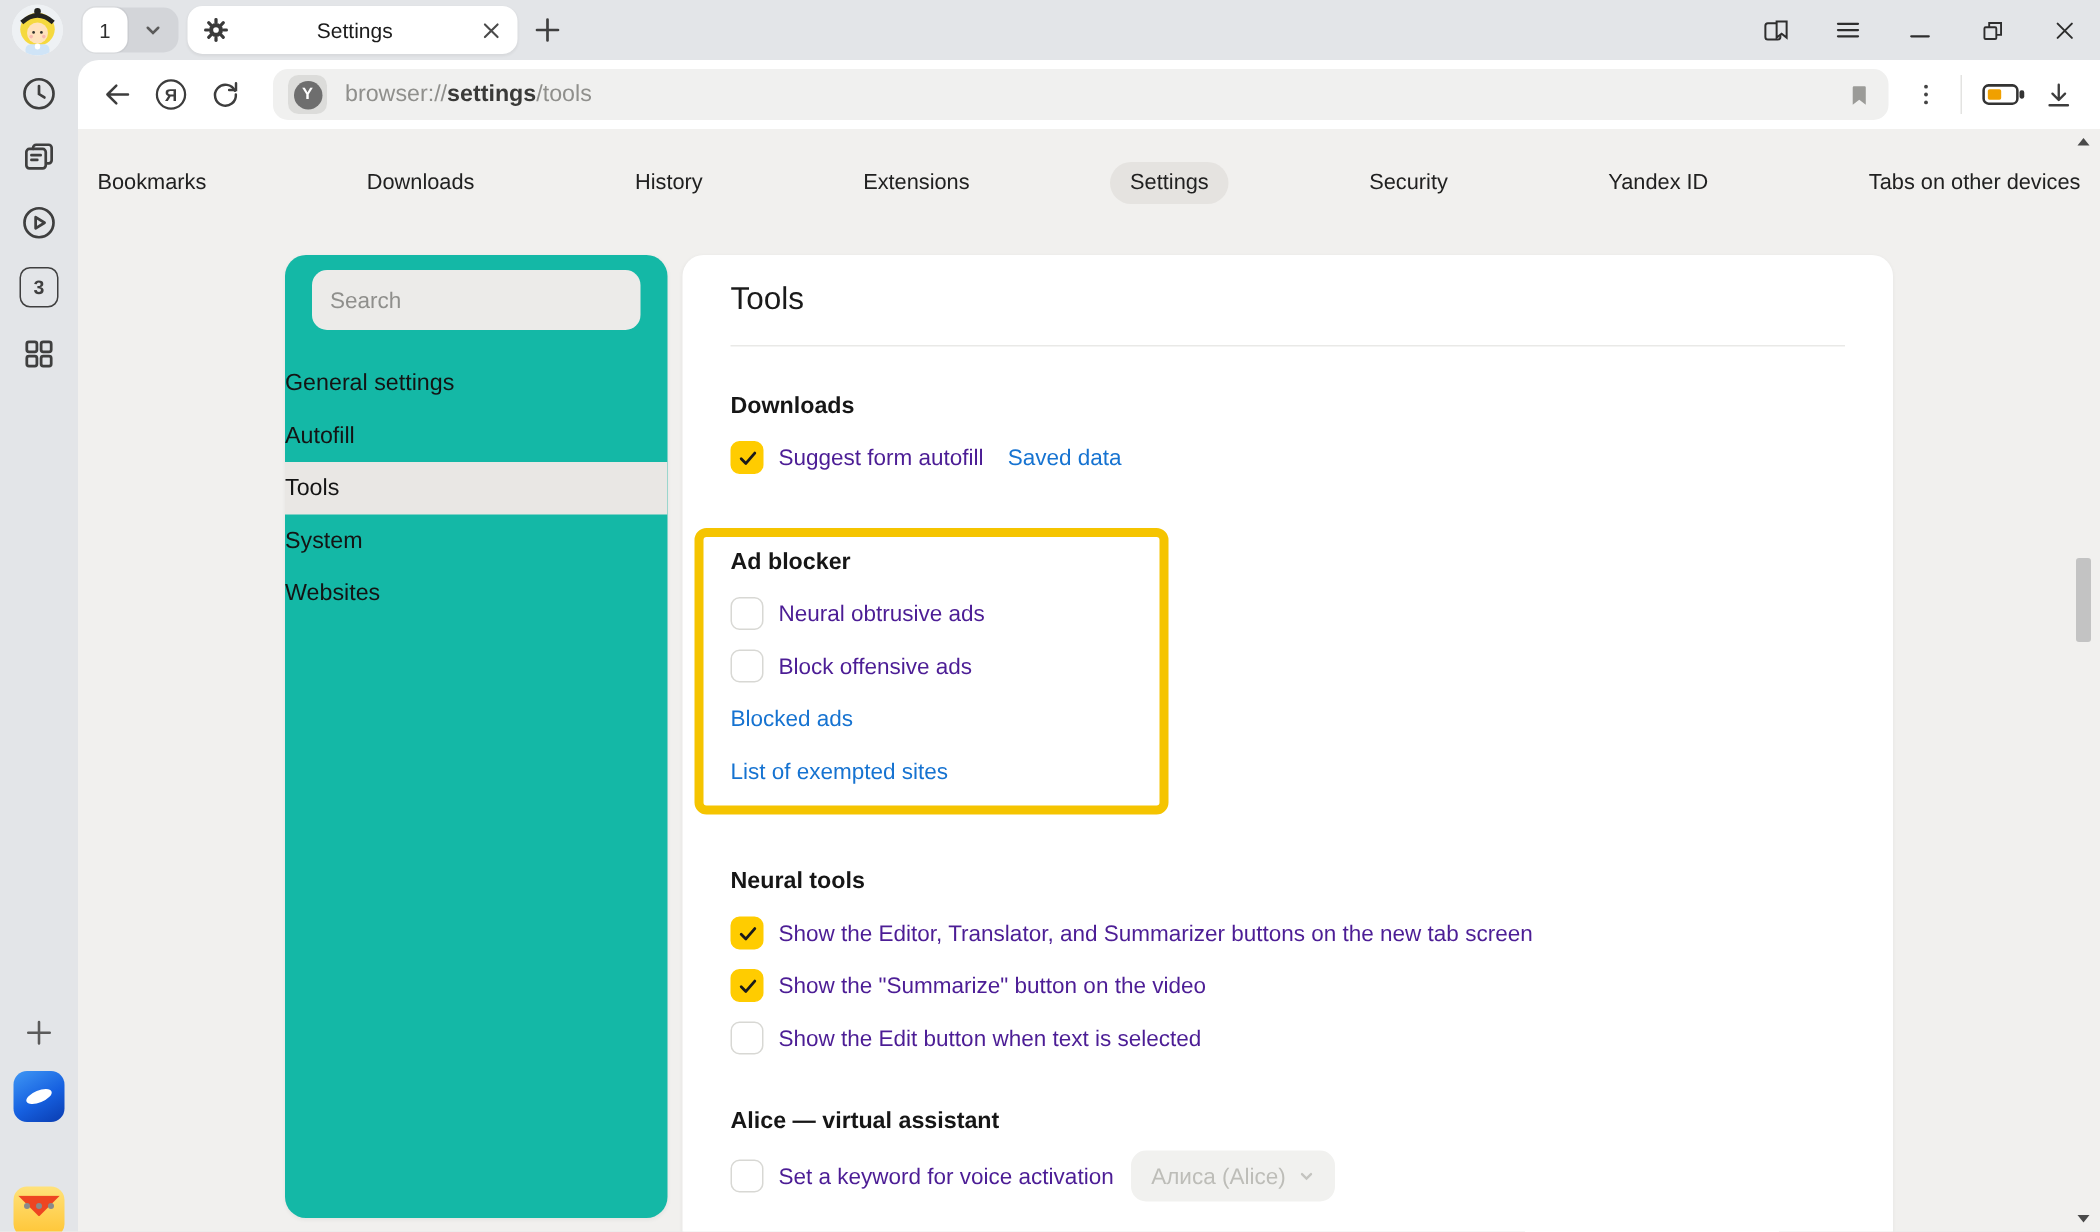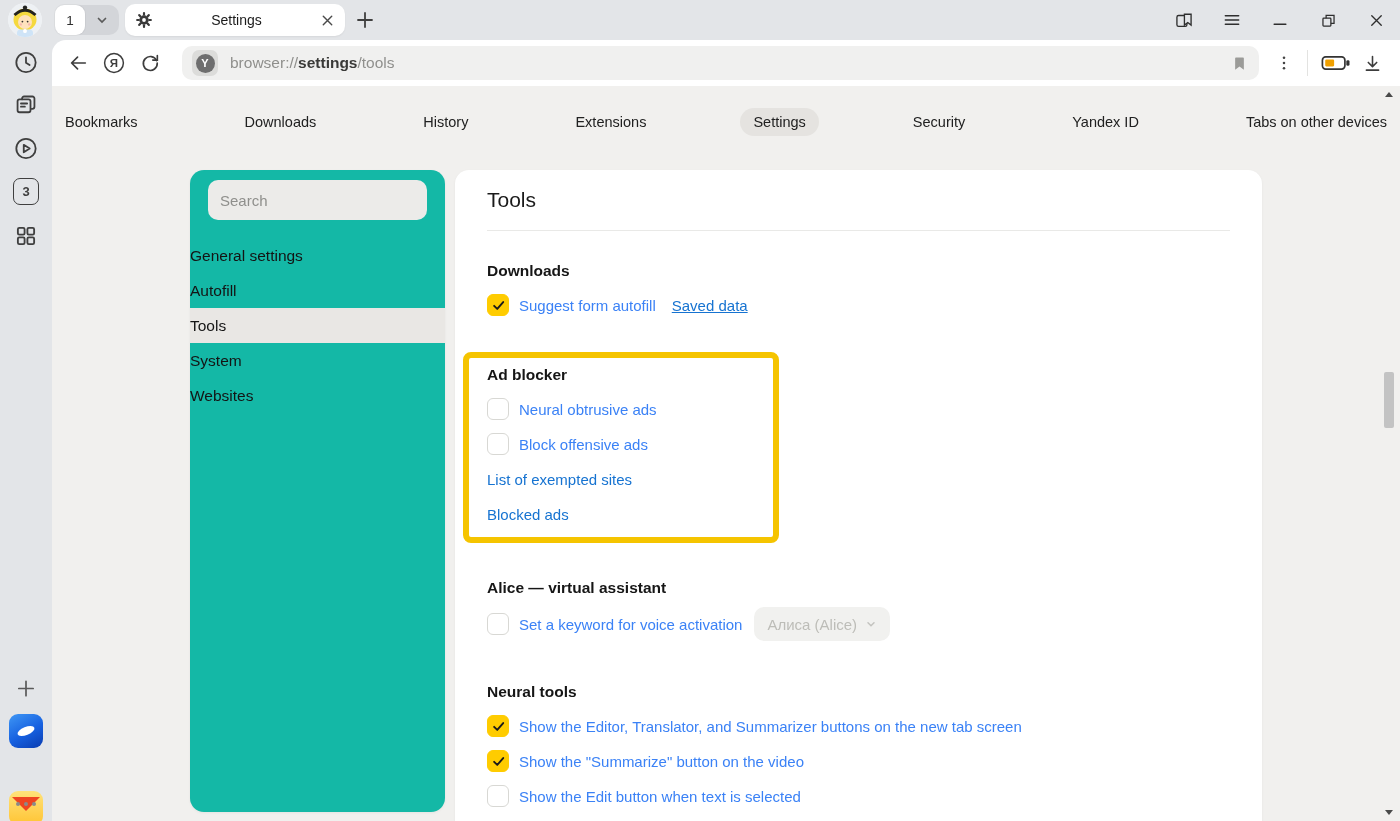--- a/index.html
+++ b/index.html
@@ -66,23 +66,23 @@
   .section.alice { margin-bottom:42px; }
   .sec-head { font-size:15.5px; font-weight:700; color:#161616; line-height:18px; margin-bottom:14px; }
   .section.alice .sec-head { margin-bottom:10px; }
   .row { display:flex; align-items:center; height:22px; margin-bottom:13px; }
   .row:last-child { margin-bottom:0; }
   .row.tall { height:34px; }
   .checkbox { width:22px; height:22px; border-radius:6px; border:1.5px solid #d8d8d4; background:#fff; display:flex; align-items:center; justify-content:center; cursor:pointer; flex:0 0 auto; }
   .checkbox svg { display:none; }
   .checkbox.checked { background:#ffcc00; border-color:#ffcc00; }
   .checkbox.checked svg { display:block; }
-  .cb-label { margin-left:10px; font-size:15px; color:#3b82f6; }
+  .cb-label { margin-left:10px; font-size:15px; color:#4c1d95; }
   .link { font-size:15px; color:#1673d1; cursor:pointer; }
-  .row .link { margin-left:16px;text-decoration:underline; }
+  .row .link { margin-left:16px; }
   .link-row { height:22px; display:flex; align-items:center; margin-top:13px; }
   .highlight-box { border:6px solid #f5c400; border-radius:8px; margin-left:-24px; width:316px; padding:8px 20px 12px 18px; }
   .dropdown { margin-left:12px; height:34px; background:#f1f1ef; border-radius:10px; display:flex; align-items:center; gap:8px; padding:0 13px; cursor:default; }
   .dropdown .dd-val { font-size:15px; color:#bdbdb8; }
 
   
   .scrollbar { position:absolute; top:0; right:4px; bottom:0; width:14px; }
   .sb-up, .sb-down { position:absolute; left:50%; transform:translateX(-50%); width:0; height:0; border-left:4.5px solid transparent; border-right:4.5px solid transparent; cursor:pointer; }
   .sb-up { top:6px; border-bottom:5px solid #4a4a4a; }
   .sb-down { bottom:6px; border-top:5px solid #4a4a4a; }
@@ -322,69 +322,69 @@
             </span>
             <span class="cb-label">Neural obtrusive ads</span>
           </div>
           <div class="row">
             <span class="checkbox">
               
             </span>
             <span class="cb-label">Block offensive ads</span>
           </div>
           <div class="link-row">
+              <span class="link">Blocked ads</span>
+            </div>
+          <div class="link-row">
               <span class="link">List of exempted sites</span>
             </div>
-          <div class="link-row">
-              <span class="link">Blocked ads</span>
-            </div>
+        </div>
+
+        <div class="section">
+          <div class="sec-head">Neural tools</div>
+          <div class="row">
+            <span class="checkbox checked">
+              <svg width="15" height="15" viewBox="0 0 24 24">
+                  <path d="M5 12.5l5 5 9.5-11" fill="none" stroke="#1a1a1a" stroke-width="3" stroke-linecap="round" stroke-linejoin="round"></path>
+                </svg>
+            </span>
+            <span class="cb-label">Show the Editor, Translator, and Summarizer buttons on the new tab screen</span>
+          </div>
+          <div class="row">
+            <span class="checkbox checked">
+              <svg width="15" height="15" viewBox="0 0 24 24">
+                  <path d="M5 12.5l5 5 9.5-11" fill="none" stroke="#1a1a1a" stroke-width="3" stroke-linecap="round" stroke-linejoin="round"></path>
+                </svg>
+            </span>
+            <span class="cb-label">Show the "Summarize" button on the video</span>
+          </div>
+          <div class="row">
+            <span class="checkbox">
+              
+            </span>
+            <span class="cb-label">Show the Edit button when text is selected</span>
+          </div>
         </div>
 
         <div class="section alice">
           <div class="sec-head">Alice — virtual assistant</div>
           <div class="row tall">
             <span class="checkbox">
               
             </span>
             <span class="cb-label">Set a keyword for voice activation</span>
             <span class="dropdown">
               <span class="dd-val">Алиса (Alice)</span>
               <svg width="12" height="12" viewBox="0 0 14 14">
                   <path d="M3.5 5.5 L7 9 L10.5 5.5" stroke="#c4c4c0" stroke-width="1.8" fill="none" stroke-linecap="round"></path>
                 </svg>
             </span>
           </div>
         </div>
 
-        <div class="section">
-          <div class="sec-head">Neural tools</div>
-          <div class="row">
-            <span class="checkbox checked">
-              <svg width="15" height="15" viewBox="0 0 24 24">
-                  <path d="M5 12.5l5 5 9.5-11" fill="none" stroke="#1a1a1a" stroke-width="3" stroke-linecap="round" stroke-linejoin="round"></path>
-                </svg>
-            </span>
-            <span class="cb-label">Show the Editor, Translator, and Summarizer buttons on the new tab screen</span>
-          </div>
-          <div class="row">
-            <span class="checkbox checked">
-              <svg width="15" height="15" viewBox="0 0 24 24">
-                  <path d="M5 12.5l5 5 9.5-11" fill="none" stroke="#1a1a1a" stroke-width="3" stroke-linecap="round" stroke-linejoin="round"></path>
-                </svg>
-            </span>
-            <span class="cb-label">Show the "Summarize" button on the video</span>
-          </div>
-          <div class="row">
-            <span class="checkbox">
-              
-            </span>
-            <span class="cb-label">Show the Edit button when text is selected</span>
-          </div>
-        </div>
-
       </div>
     </div>
 
     <div class="scrollbar">
       <div class="sb-up"></div>
       <div class="sb-thumb"></div>
       <div class="sb-down"></div>
     </div>
 
   </div>

